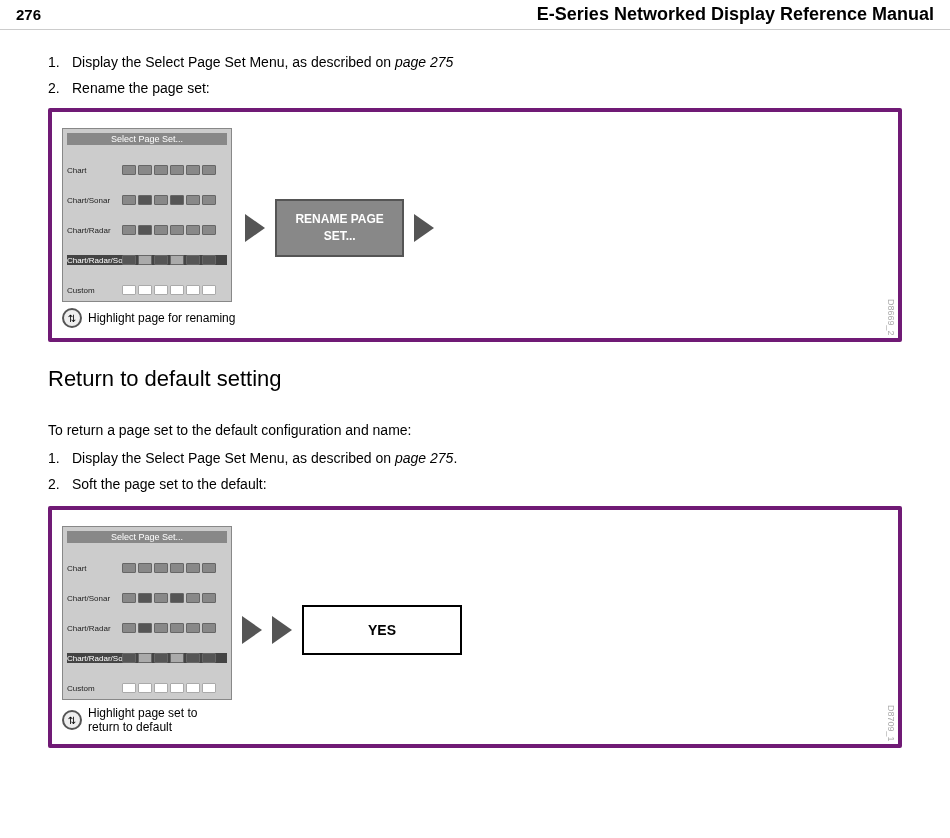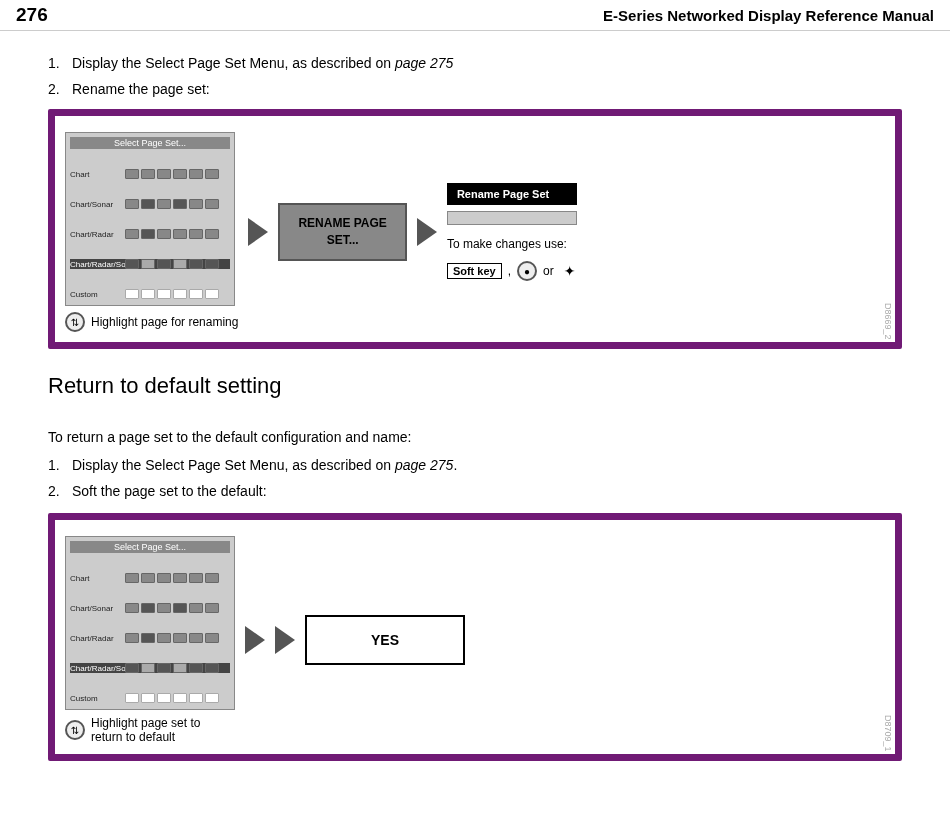--- a/index.html
+++ b/index.html
@@ -15,25 +15,25 @@
     
     .page-header {
       display: flex;
       justify-content: space-between;
       align-items: center;
       padding: 4px 16px;
       border-bottom: 1px solid #ccc;
       background: #fff;
     }
     .page-header .page-num {
-      font-size: 19px;
+      font-size: 15px;
       font-weight: bold;
     }
     .page-header .book-title {
-      font-size: 15px;
+      font-size: 18px;
       font-weight: bold;
     }
 
     
     .content {
       padding: 24px 48px 24px 48px;
     }
 
     
     .step {
@@ -47,21 +47,21 @@
     }
     .step-text {
       font-size: 14px;
     }
     .step-text em {
       font-style: italic;
     }
 
     
     .diagram-box {
-      border: 7px solid #701a75;
+      border: 4px solid #701a75;
       border-radius: 2px;
       padding: 16px 10px 10px 10px;
       margin: 12px 0 24px 0;
       display: flex;
       align-items: center;
       gap: 10px;
       background: #fff;
       position: relative;
     }
     .diagram-id {
@@ -137,21 +137,21 @@
       height: 0;
       border-top: 14px solid transparent;
       border-bottom: 14px solid transparent;
       border-left: 20px solid #555;
     }
 
     
     .button-box {
       border: 2px solid #555;
       background: #888;
-      color: #000000;
+      color: #ffffff;
       font-size: 12px;
       font-weight: bold;
       text-align: center;
       padding: 10px 18px;
       min-width: 100px;
       flex-shrink: 0;
       line-height: 1.3;
     }
     .button-box.yes-box {
       background: #fff;
@@ -362,32 +362,20 @@
     </div>
 
     <div class="button-box" style="line-height:1.4;">
       RENAME PAGE<br>SET...
     </div>
 
     <div class="arrow">
       <span class="arrow-filled"></span>
     </div>
 
-    <div class="rename-box-group">
-      <div class="rename-title-box">Rename Page Set</div>
-      <div class="rename-input-box"></div>
-      <div style="font-size:12px; margin-top:6px;">To make changes use:</div>
-      <div class="soft-key-row">
-        <span class="soft-key-badge">Soft key</span>
-        <span>,</span>
-        <span class="rotary-icon">●</span>
-        <span>or</span>
-        <span class="sun-icon">✦</span>
-      </div>
-    </div>
 
     <span class="diagram-id">D8669_2</span>
   </div>
 
   <div class="section-heading">Return to default setting</div>
   <div class="section-intro">To return a page set to the default configuration and name:</div>
 
   <div class="step">
     <span class="step-num">1.</span>
     <span class="step-text">

